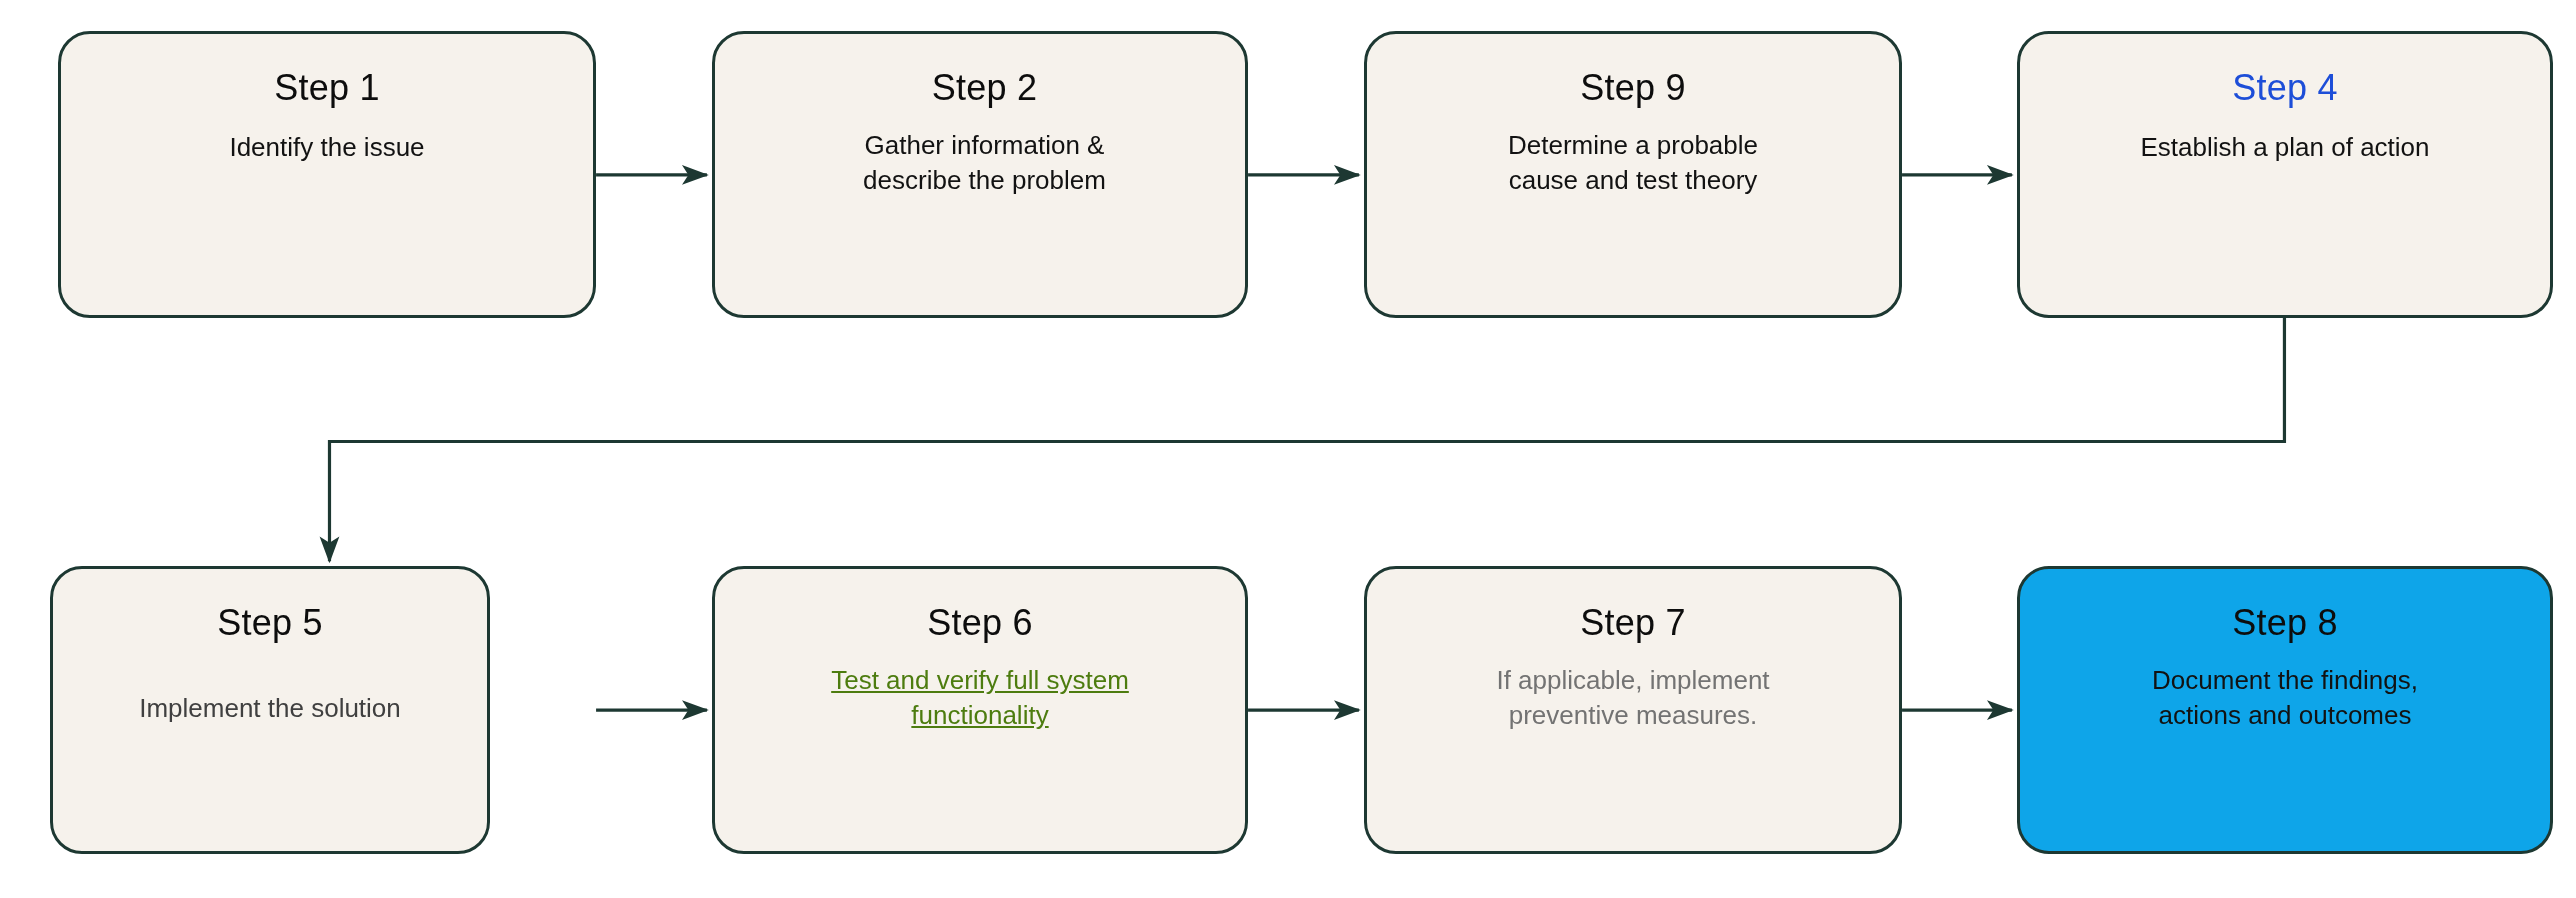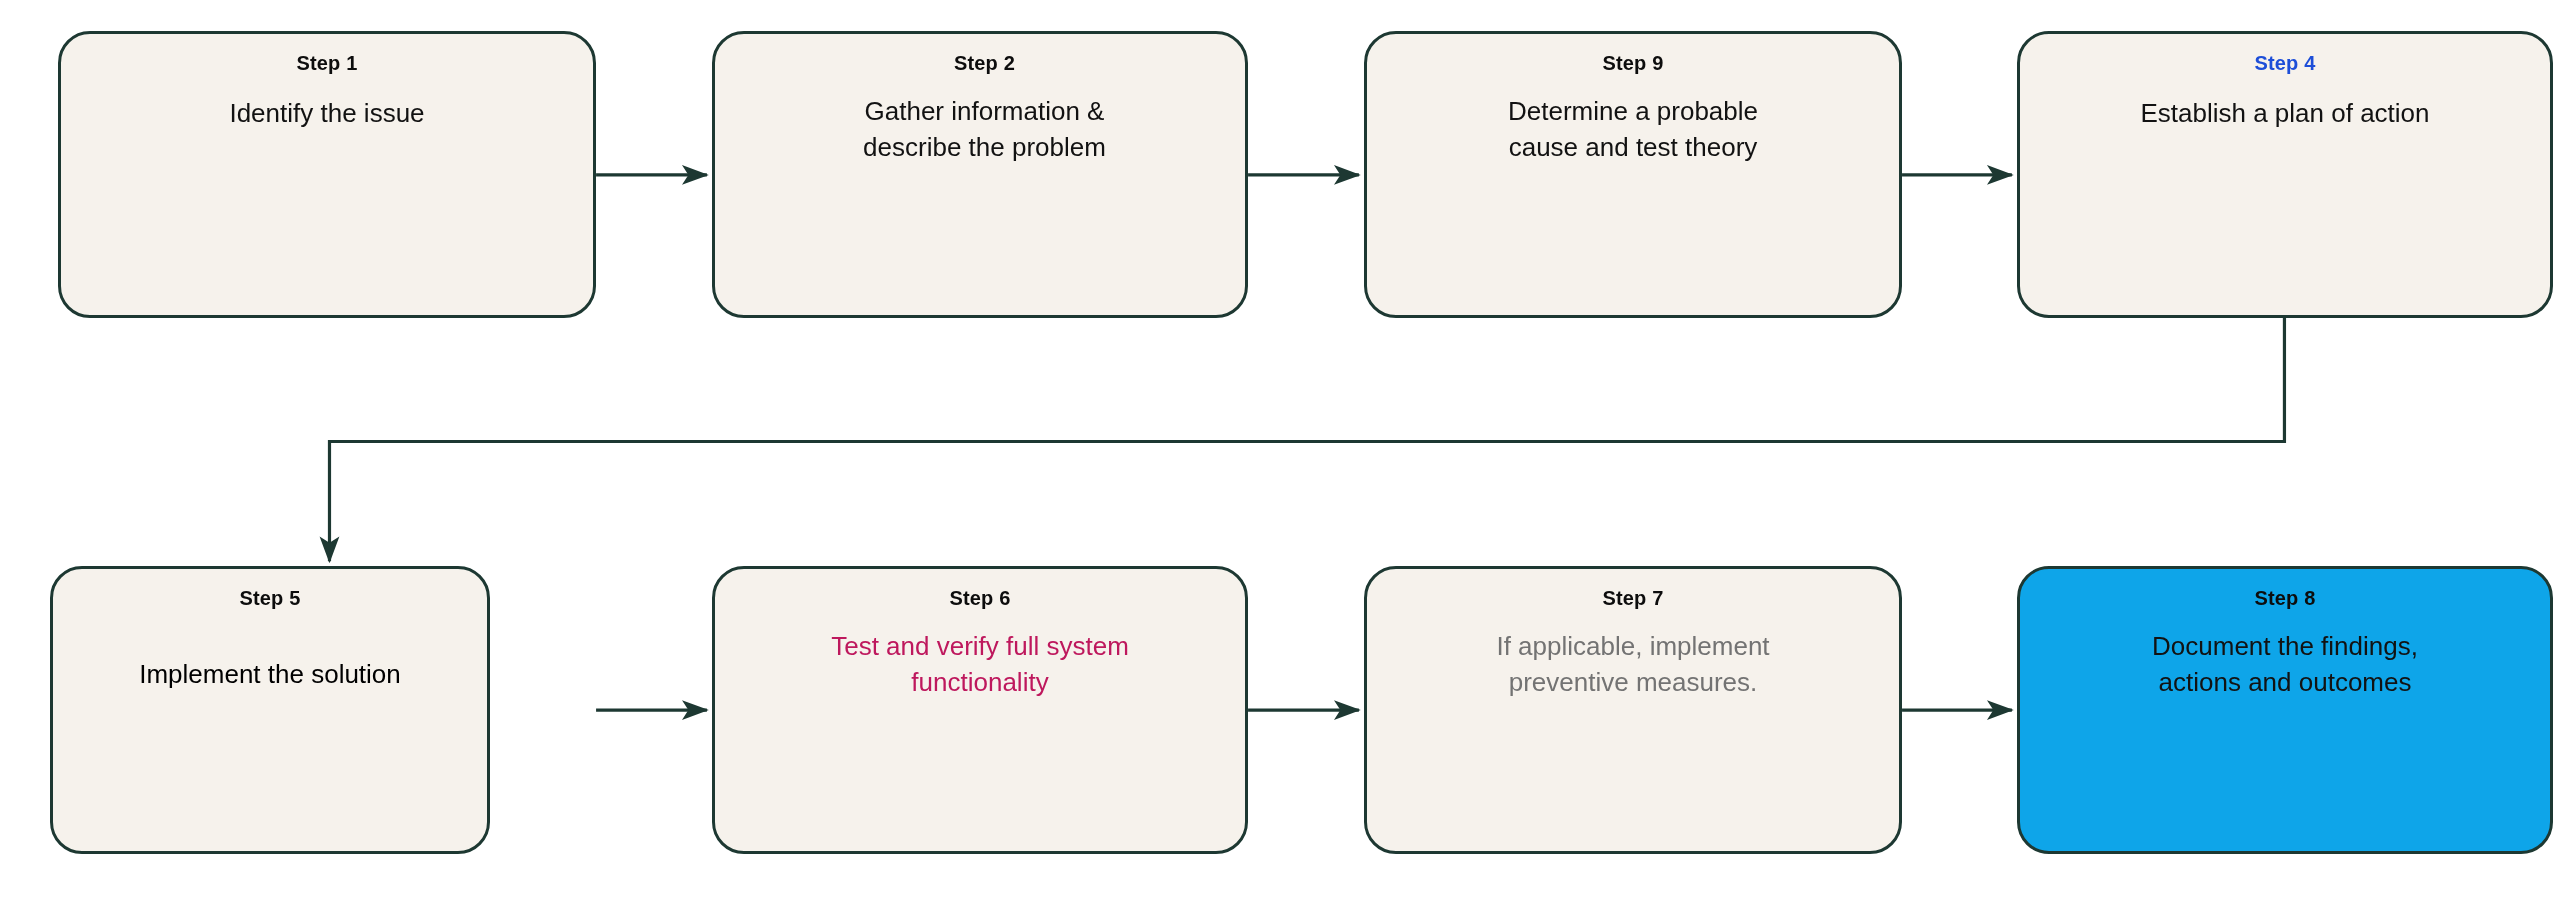--- a/index.html
+++ b/index.html
@@ -29,26 +29,26 @@
     background: #f6f2ec;
     border: 3px solid #1d3832;
     border-radius: 32px;
     display: flex;
     flex-direction: column;
     align-items: center;
     justify-content: flex-start;
     padding: 0;
   }
   .node-title {
-    font-size: 20px;
-    font-weight: bold;
+    font-size: 36px;
+    font-weight: normal;
     color: #0d0d0d;
     letter-spacing: 0.2px;
     text-align: center;
-    margin-top: 18px;
+    margin-top: 34px;
     line-height: 1.1;
   }
   .node-desc {
     font-size: 26px;
     font-weight: normal;
     color: #121212;
     text-align: center;
     line-height: 1.38;
     margin-top: 22px;
     padding: 0 26px;
@@ -98,26 +98,26 @@
 cause and test theory</div>
   </div>
 
   <div class="node" id="n3" style="left: 2017px; top: 31px; width: 536px; height: 287px; background: rgb(246, 242, 236); border-color: rgb(29, 56, 50);">
     <div class="node-title" style="color: #1d4ed8;">Step 4</div>
     <div class="node-desc" style="color: rgb(18, 18, 18);">Establish a plan of action</div>
   </div>
 
   <div class="node" id="n4" style="left: 50px; top: 566px; width: 440px; height: 288px; background: rgb(246, 242, 236); border-color: rgb(29, 56, 50); gap: 26px;">
     <div class="node-title" style="color: rgb(13, 13, 13);">Step 5</div>
-    <div class="node-desc" style="color: #000000;">Implement the solution</div>
+    <div class="node-desc" style="color: #404040;">Implement the solution</div>
   </div>
 
   <div class="node two-line" id="n5" style="left: 712px; top: 566px; width: 536px; height: 288px; background: rgb(246, 242, 236); border-color: rgb(29, 56, 50);">
     <div class="node-title" style="color: rgb(13, 13, 13);">Step 6</div>
-    <div class="node-desc" style="color: #be185d;">Test and verify full system
+    <div class="node-desc" style="color: #4d7c0f; text-decoration: underline;">Test and verify full system
 functionality</div>
   </div>
 
   <div class="node two-line" id="n6" style="left: 1364px; top: 566px; width: 538px; height: 288px; background: rgb(246, 242, 236); border-color: rgb(29, 56, 50);">
     <div class="node-title" style="color: rgb(13, 13, 13);">Step 7</div>
     <div class="node-desc" style="color: #737373;">If applicable, implement
 preventive measures.</div>
   </div>
 
   <div class="node two-line" id="n7" style="left: 2017px; top: 566px; width: 536px; height: 288px; background: #0ea5e9; border-color: rgb(29, 56, 50);">

